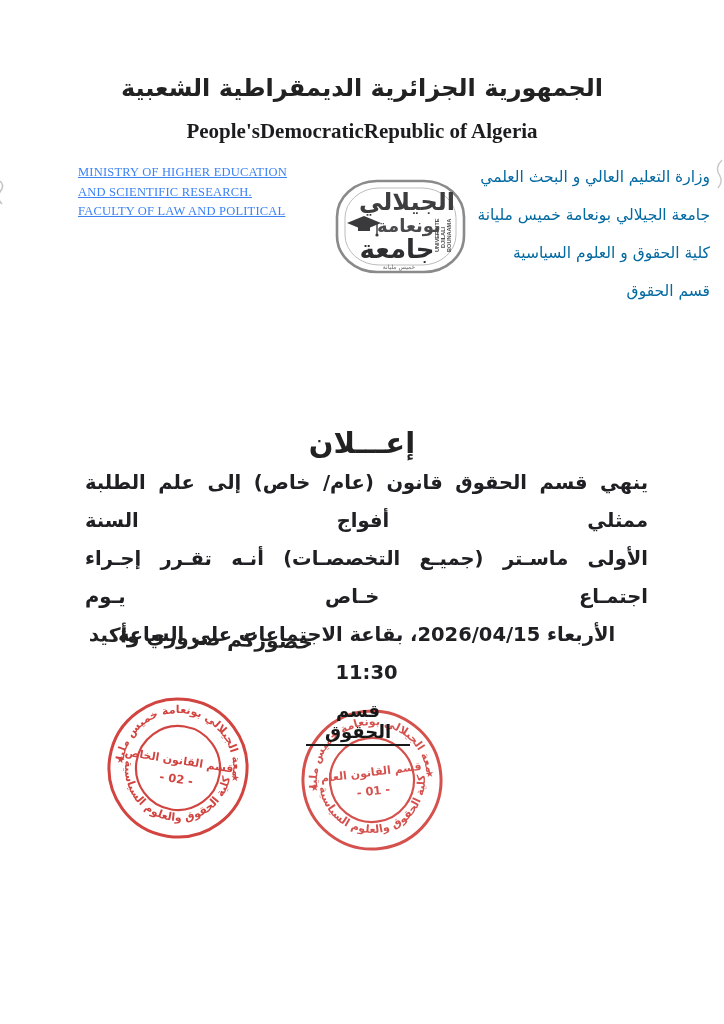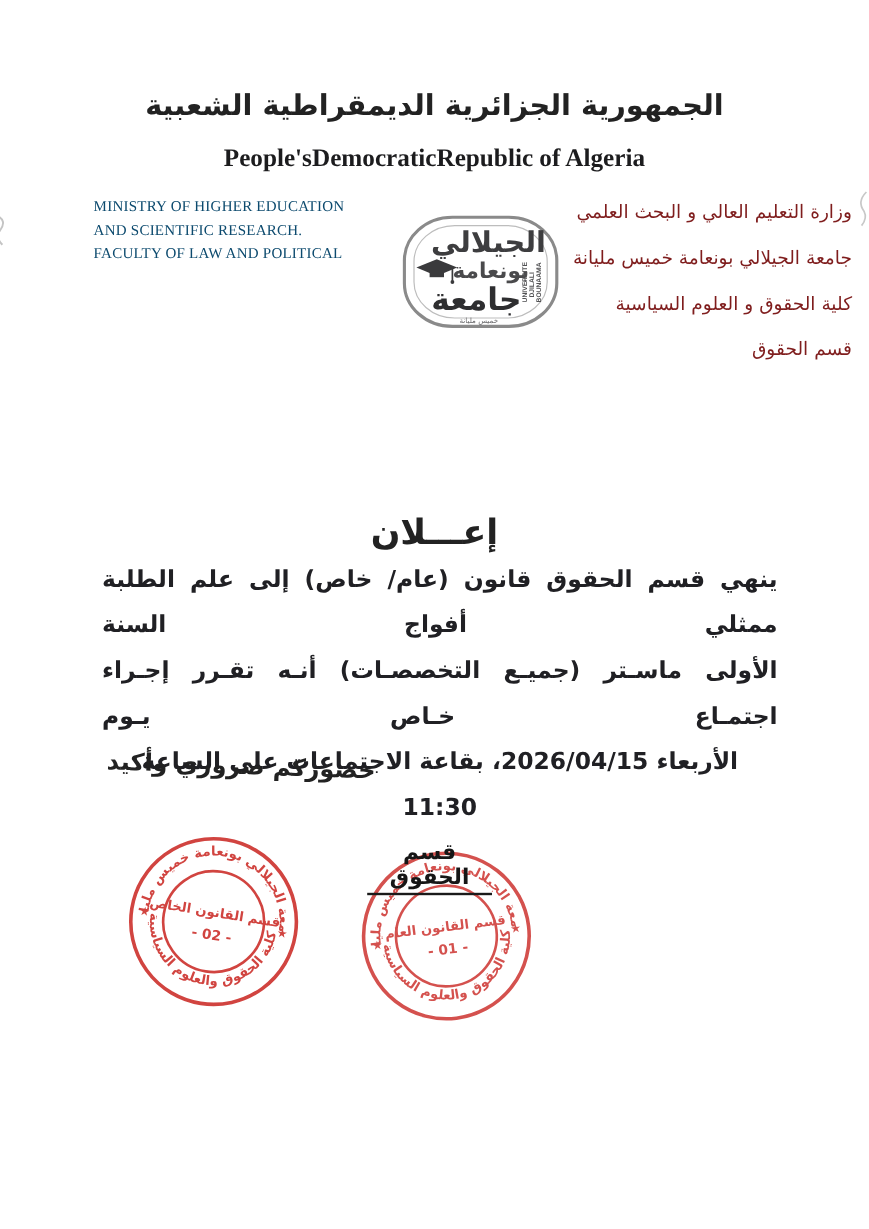--- a/index.html
+++ b/index.html
@@ -9,23 +9,23 @@
 
   
   .title-ar{position:absolute;top:74px;left:0;width:724px;text-align:center;
             font-size:24px;font-weight:bold;letter-spacing:.5px;color:#222;}
   .title-en{position:absolute;top:119px;left:0;width:724px;text-align:center;
             font-family:"Liberation Serif","DejaVu Serif",serif;
             font-size:21px;font-weight:bold;color:#1c1c1e;}
 
   .ministry-en{position:absolute;top:163px;left:78px;width:225px;
                font-family:"Liberation Serif","DejaVu Serif",serif;
-               font-size:12.5px;line-height:19.5px;color:#0c4a6e;letter-spacing:.2px;}
+               font-size:12.5px;line-height:19.5px;color:#3b82f6;letter-spacing:.2px;text-decoration:underline;}
   .ministry-ar{position:absolute;top:158px;right:14px;width:245px;direction:rtl;
-               text-align:right;font-size:15.5px;line-height:38px;color:#7f1d1d;}
+               text-align:right;font-size:15.5px;line-height:38px;color:#0369a1;}
 
   .logo{position:absolute;top:174px;left:333px;width:137px;height:106px;}
 
   
   .ann-title{position:absolute;top:426px;left:0;width:724px;text-align:center;
              font-size:29px;font-weight:bold;color:#222;}
   .ann-body{position:absolute;top:464px;left:85px;width:563px;direction:rtl;
             font-size:19.5px;font-weight:bold;line-height:38px;color:#202024;}
   .ann-body .line{white-space:normal;}
   .ann-body .just{text-align:justify;text-align-last:justify;}

